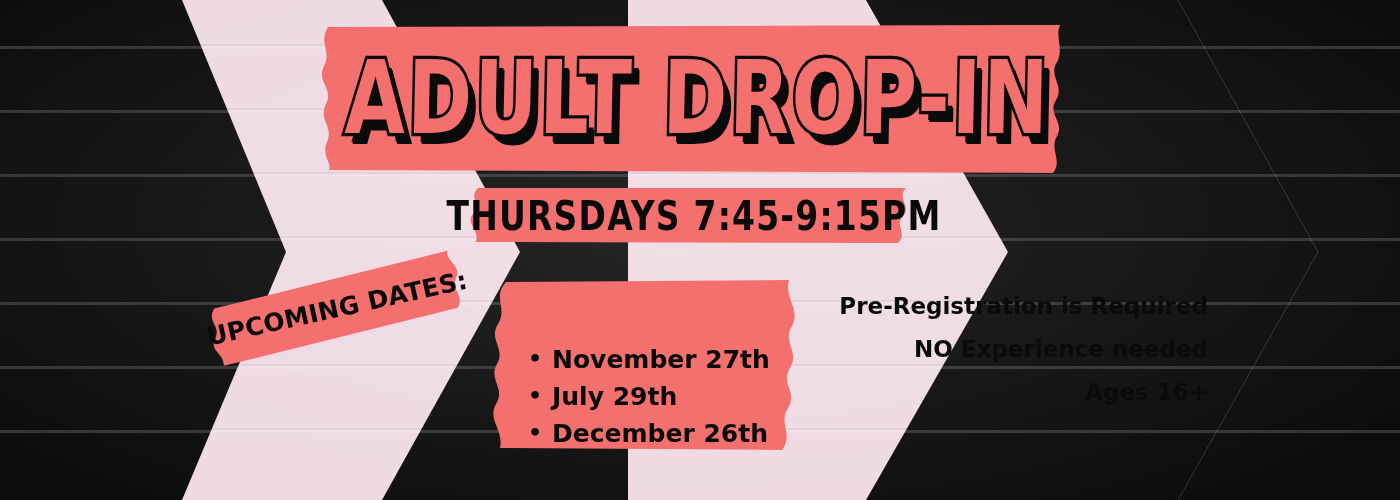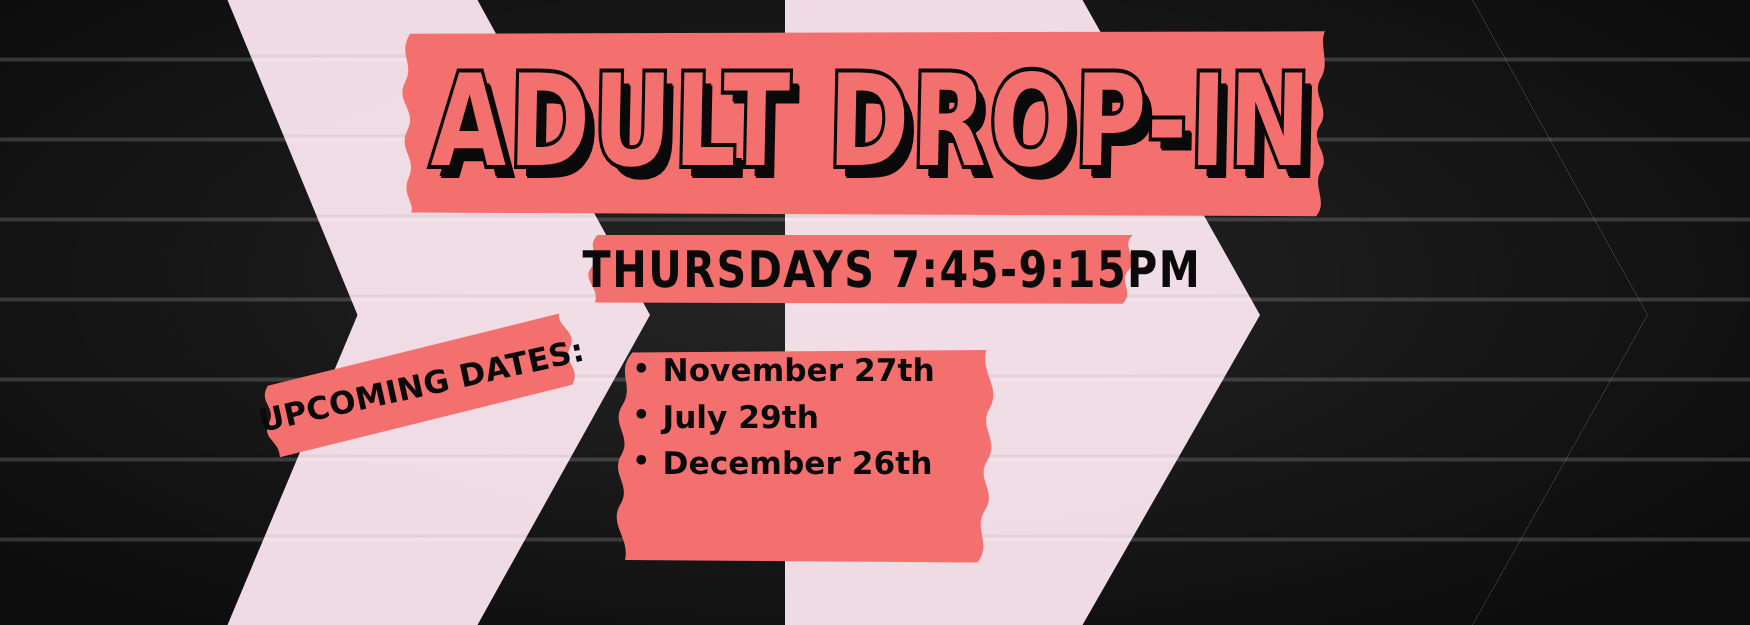--- a/index.html
+++ b/index.html
@@ -81,21 +81,21 @@
     paint-order: stroke fill;
     text-shadow:
        7px 7px 0 #0A0A0A,
        8px 8px 0 #0A0A0A;
     transform: scaleY(1.30) skewX(-1.5deg);
     transform-origin: 50% 50%;
   }
 
   #time-wrap {
     left: 466px; top: 186px; width: 456px; height: 58px;
-    display: flex; align-items: center; 
+    display: flex; align-items: center; justify-content: center;
   }
   #time-text {
     font-family: "DejaVu Sans", sans-serif;
     font-weight: 700;
     font-size: 33px;
     letter-spacing: 1.2px;
     white-space: nowrap;
     color: #0A0A0A;
     transform: scaleY(1.22);
   }
@@ -109,22 +109,22 @@
   #upcoming-text {
     font-family: "DejaVu Sans", sans-serif;
     font-weight: 700;
     font-size: 25px;
     letter-spacing: 0.2px;
     white-space: nowrap;
     color: #0A0A0A;
   }
 
   #dates-wrap {
-    left: 462px; top: 278px; width: 324px; height: 174px;
-    display: flex; align-items: flex-start;
+    left: 484px; top: 278px; width: 324px; height: 174px;
+    display: flex; align-items: flex-end;
   }
   #dates-list {
     list-style: none;
     margin-left: 44px;
     font-family: "DejaVu Sans", sans-serif;
     font-weight: 700;
     font-size: 25px;
     line-height: 37px;
     color: #0A0A0A;
   }
@@ -243,14 +243,19 @@
     </svg>
   </div>
   <div class="txt" id="dates-wrap">
     <ul id="dates-list">
       <li>November 27th</li>
       <li>July 29th</li>
       <li>December 26th</li>
     </ul>
   </div>
 
+  <div class="txt" id="notes">
+    <div>Pre-Registration is Required</div>
+    <div>NO Experience needed</div>
+    <div>Ages 16+</div>
+  </div>
 
 </div>
 
 </body></html>

